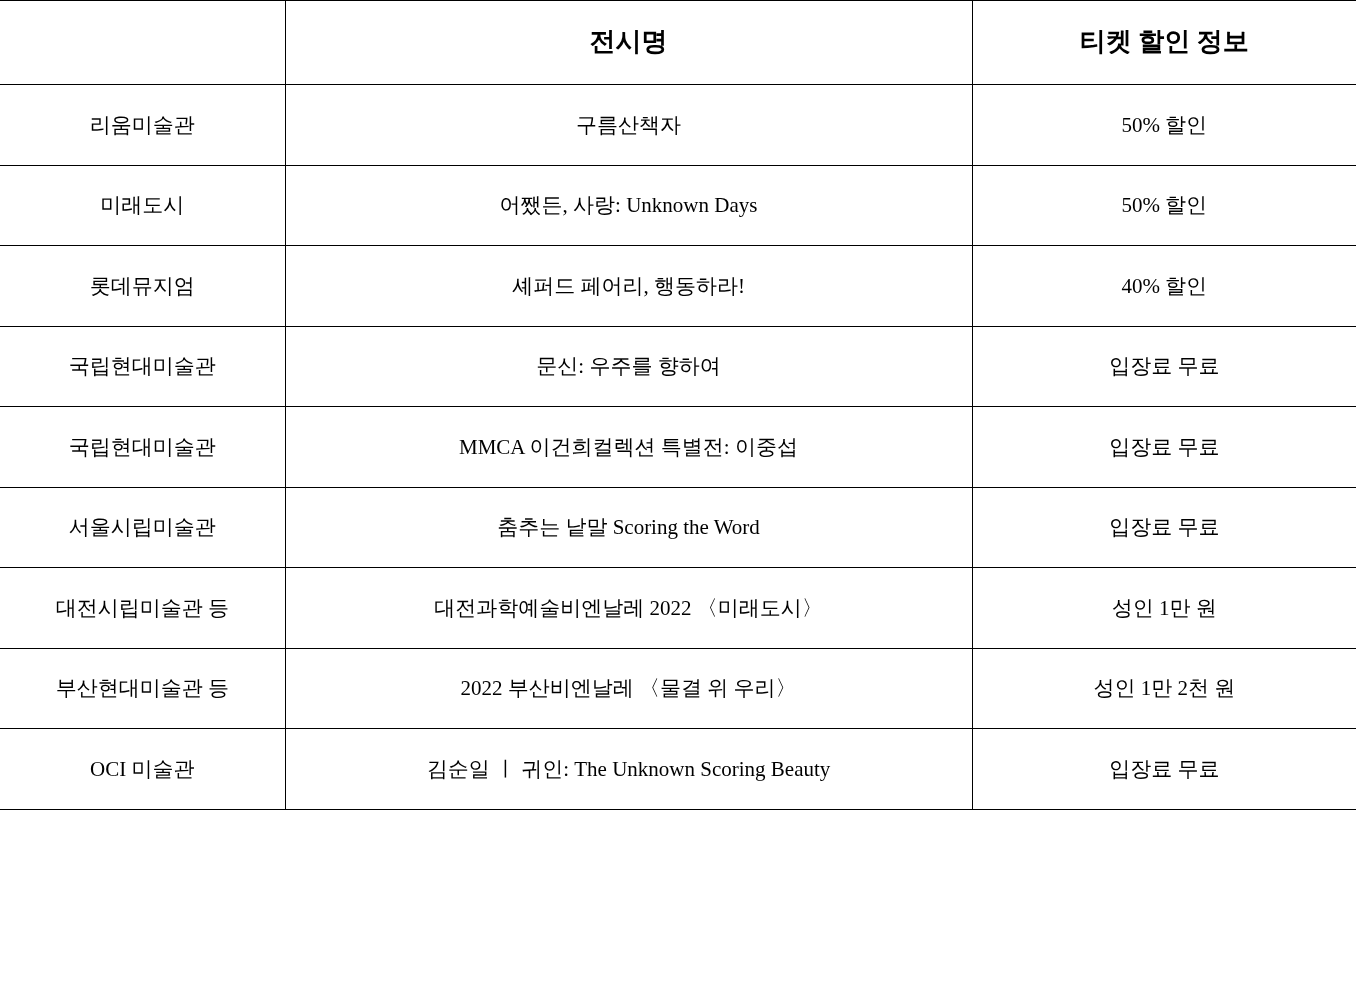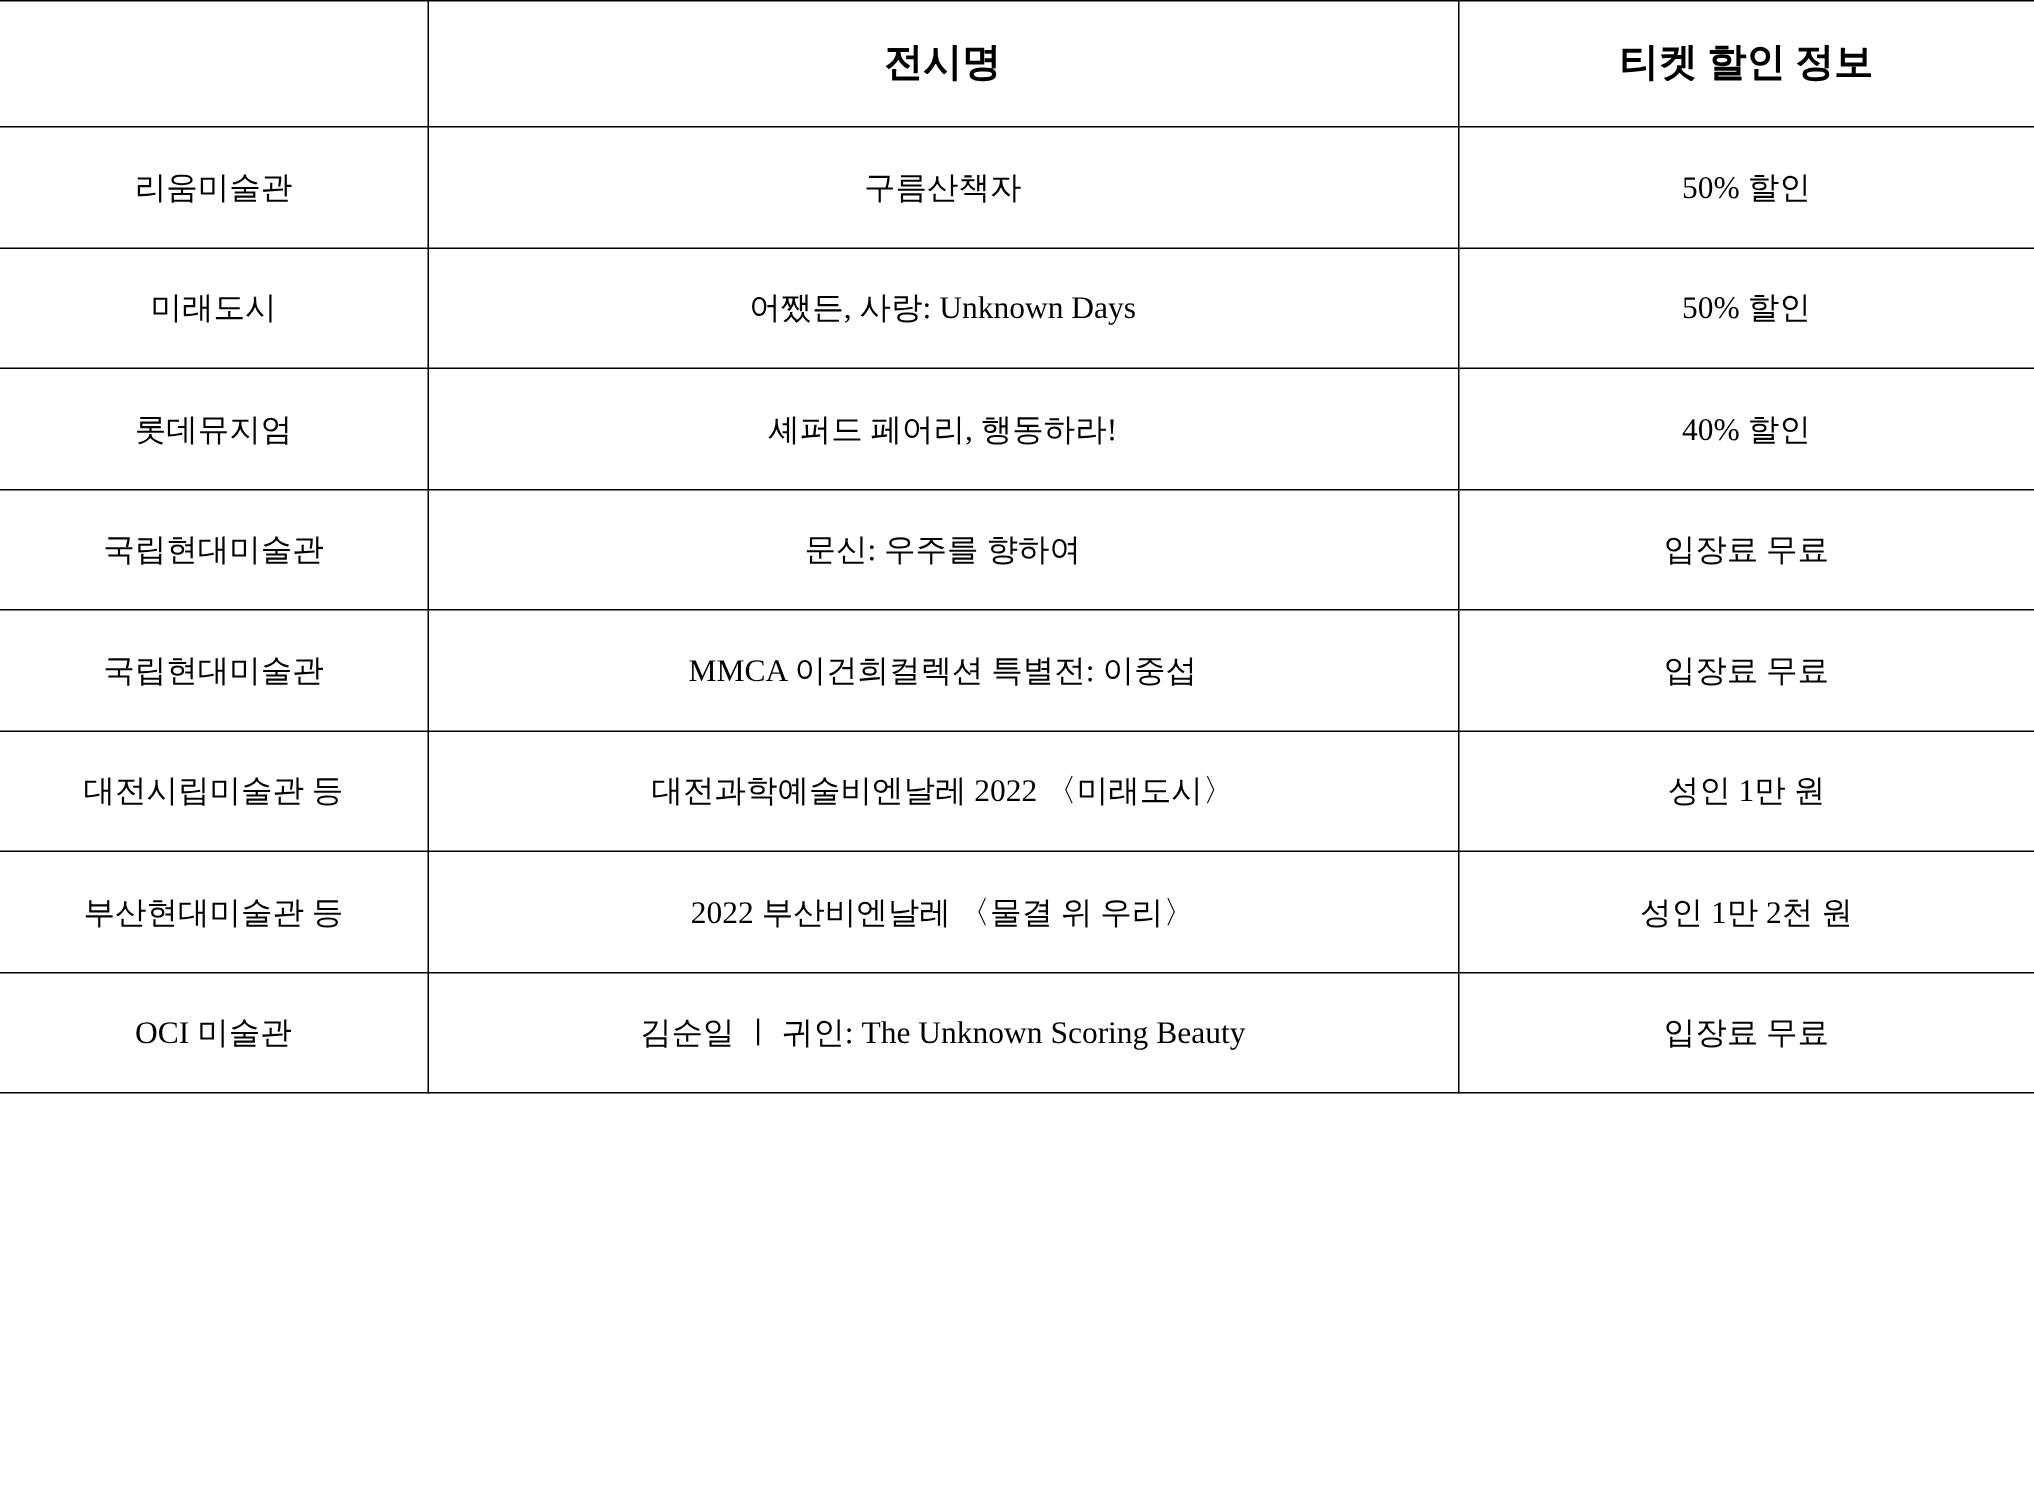--- a/index.html
+++ b/index.html
@@ -108,20 +108,25 @@
         <td class="col-venue">국립현대미술관</td>
         <td class="col-title cell-title">문신: 우주를 향하여</td>
         <td class="col-disc">입장료 무료</td>
       </tr>
       <tr>
         <td class="col-venue">국립현대미술관</td>
         <td class="col-title cell-title">MMCA 이건희컬렉션 특별전: 이중섭</td>
         <td class="col-disc">입장료 무료</td>
       </tr>
       <tr>
+        <td class="col-venue">서울시립미술관</td>
+        <td class="col-title cell-title">춤추는 낱말 Scoring the Word</td>
+        <td class="col-disc">입장료 무료</td>
+      </tr>
+      <tr>
         <td class="col-venue">대전시립미술관 등</td>
         <td class="col-title cell-title">대전과학예술비엔날레 2022 〈미래도시〉</td>
         <td class="col-disc">성인 1만 원</td>
       </tr>
       <tr>
         <td class="col-venue">부산현대미술관 등</td>
         <td class="col-title cell-title">2022 부산비엔날레 〈물결 위 우리〉</td>
         <td class="col-disc">성인 1만 2천 원</td>
       </tr>
       <tr>

